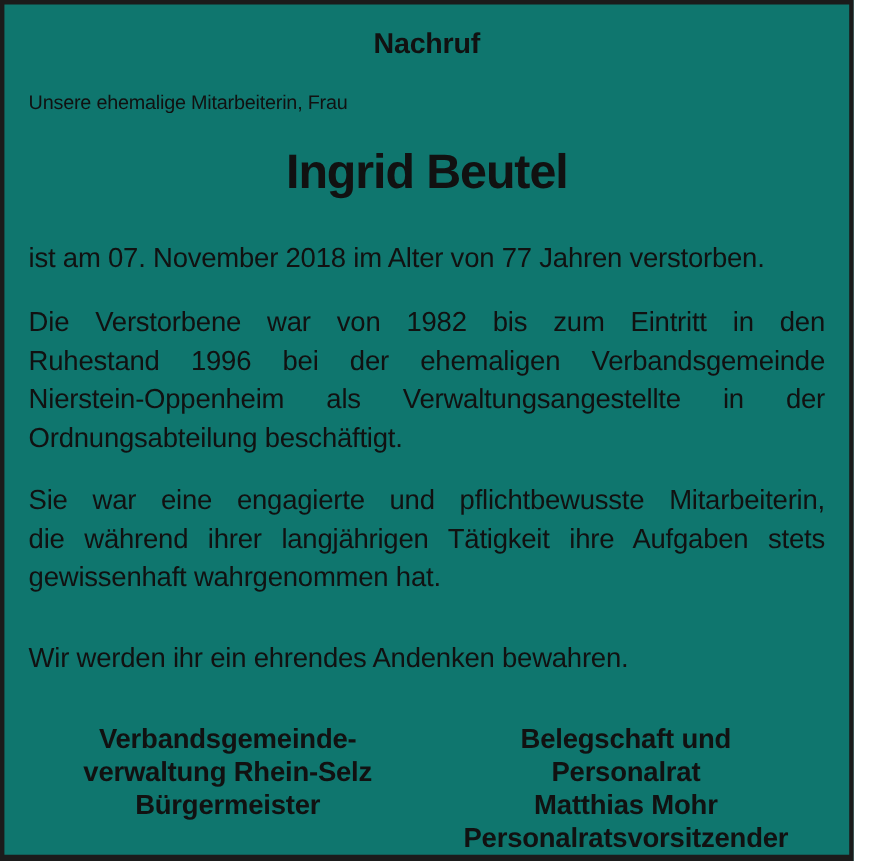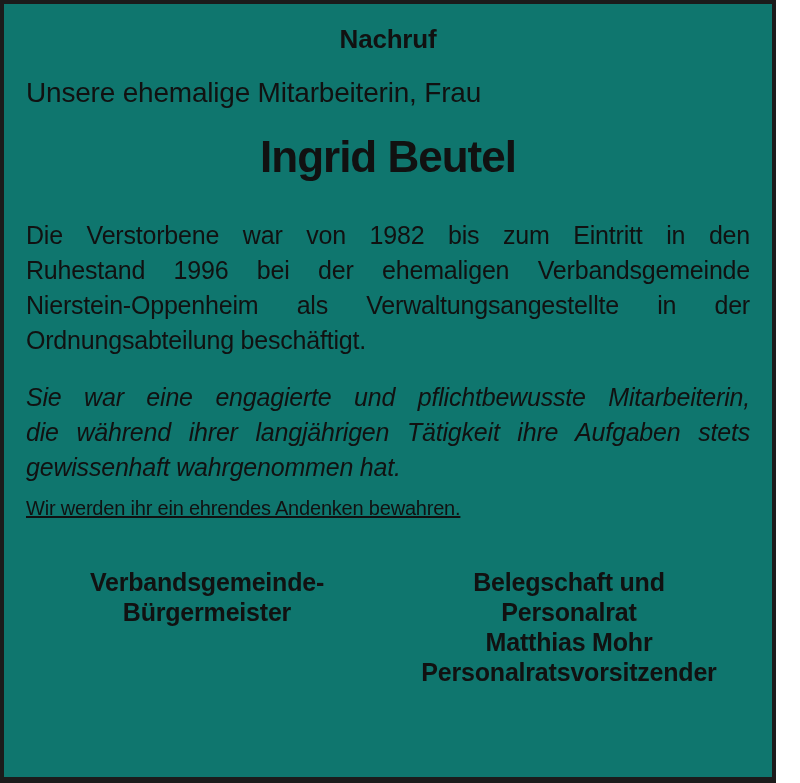--- a/index.html
+++ b/index.html
@@ -23,21 +23,21 @@
   }
   .title {
     margin: 4px 0 0 0;
     text-align: center;
     font-size: 26px;
     line-height: 30px;
     font-weight: bold;
   }
   .intro {
     margin: 24px 0 0 0;
-    font-size: 28px;
+    font-size: 18px;
     line-height: 30px;
   }
   .name {
     margin: 14px 0 0 0;
     text-align: center;
     font-size: 44px;
     line-height: 70px;
     font-weight: bold;
     letter-spacing: -1px;
   }
@@ -46,34 +46,32 @@
     font-size: 25px;
     line-height: 30px;
   }
   .paragraph {
     margin: 26px 0 0 0;
     font-size: 25px;
     line-height: 35px;
   }
   .paragraph.second {
     margin-top: 22px;
-    font-style: italic;
   }
   .jline {
     text-align: justify;
     text-align-last: justify;
   }
   .jline.last {
     text-align-last: left;
   }
   .closing {
-    margin: 8px 0 0 0;
-    font-size: 20px;
+    margin: 40px 0 0 0;
+    font-size: 25px;
     line-height: 30px;
-    text-decoration: underline;
   }
   .signatures {
     margin: 44px 0 0 0;
     display: flex;
     flex-direction: row;
   }
   .sig-col {
     flex: 1 1 50%;
     text-align: center;
     font-size: 25px;
@@ -85,39 +83,41 @@
 <body>
 
 <div class="notice">
 
   <h1 class="title">Nachruf</h1>
 
   <p class="intro">Unsere ehemalige Mitarbeiterin, Frau</p>
 
   <h2 class="name">Ingrid Beutel</h2>
 
+  <p class="death-line">ist am 07. November 2018 im Alter von 77 Jahren verstorben.</p>
 
   <div class="paragraph">
     <div class="jline">Die Verstorbene war von 1982 bis zum Eintritt in den</div>
     <div class="jline">Ruhestand 1996 bei der ehemaligen Verbandsgemeinde</div>
     <div class="jline">Nierstein-Oppenheim als Verwaltungsangestellte in der</div>
     <div class="jline last">Ordnungsabteilung beschäftigt.</div>
   </div>
 
   <div class="paragraph second">
     <div class="jline">Sie war eine engagierte und pflichtbewusste Mitarbeiterin,</div>
     <div class="jline">die während ihrer langjährigen Tätigkeit ihre Aufgaben stets</div>
     <div class="jline last">gewissenhaft wahrgenommen hat.</div>
   </div>
 
   <p class="closing">Wir werden ihr ein ehrendes Andenken bewahren.</p>
 
   <div class="signatures">
     <div class="sig-col">
       <div>Verbandsgemeinde-</div>
+      <div>verwaltung Rhein-Selz</div>
       <div>Bürgermeister</div>
     </div>
     <div class="sig-col">
       <div>Belegschaft und</div>
       <div>Personalrat</div>
       <div>Matthias Mohr</div>
       <div>Personalratsvorsitzender</div>
     </div>
   </div>
 

